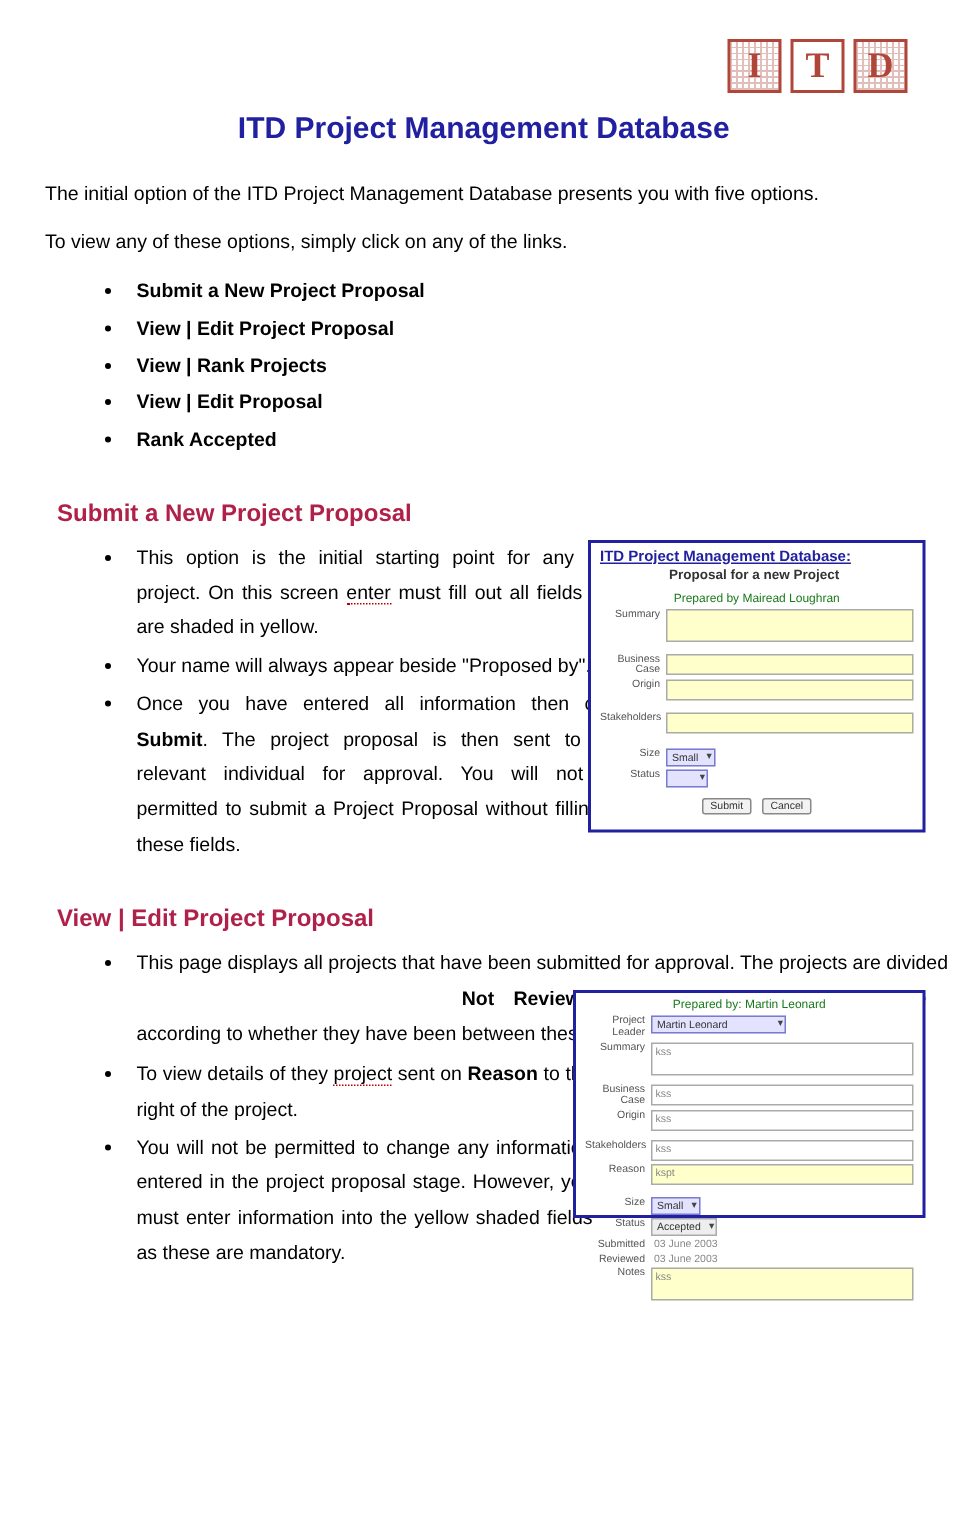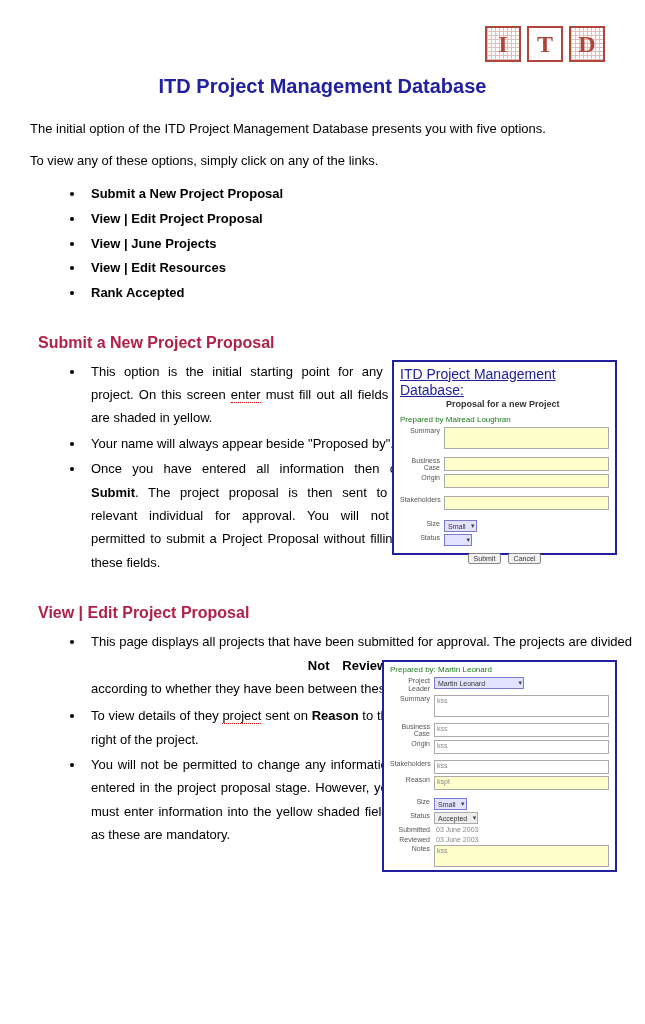--- a/index.html
+++ b/index.html
@@ -95,32 +95,34 @@
     background: #fff;
     font-size: 8px;
     color: #333;
   }
   .form-shot .fhead {
     padding: 4px 6px 2px 6px;
   }
   .form-shot .fhead .flink {
     color: #2020a0;
     text-decoration: underline;
-    font-size: 14px;
+    font-size: 10px;
+    font-weight: bold;
   }
   .form-shot .fhead .fsub {
     font-weight: bold;
     font-size: 9px;
     margin-top: 1px;
     padding-left: 46px;
   }
   .form-shot .prep {
     color: #1a7a1a;
     font-size: 8px;
     padding: 4px 6px 2px 6px;
+    text-align: center;
   }
   .form-shot .row {
     display: flex;
     align-items: flex-start;
     padding: 1px 6px;
   }
   .form-shot .lbl {
     width: 44px;
     text-align: right;
     padding-right: 4px;
@@ -164,21 +166,21 @@
     display: inline-block;
     border: 1px solid #888;
     background: #f2f2f2;
     font-size: 7px;
     padding: 1px 5px;
     margin: 0 2px;
     border-radius: 2px;
   }
   .form-shot .tiny { font-size: 7px; color:#888; padding-left:2px; }
   #shot1 { top: 0; right: -2px; width: 225px; height: 195px; }
-  #shot2 { top: 30px; right: -2px; width: 235px; height: 212px; }
+  #shot2 { top: 30px; right: -2px; width: 235px; height: 152px; }
 </style>
 </head>
 <body>
 
 <div class="logo-area">
   <div class="logo-box hatched">
       <span>I</span>
     </div>
   <div class="logo-box">
       <span>T</span>
@@ -189,22 +191,22 @@
 </div>
 
 <h1 class="main-title">ITD Project Management Database</h1>
 
 <p class="intro">The initial option of the ITD Project Management Database presents you with five options.</p>
 <p class="intro">To view any of these options, simply click on any of the links.</p>
 
 <ul class="opts">
   <li>Submit a New Project Proposal</li>
   <li>View | Edit Project Proposal</li>
-  <li>View | June Projects</li>
-  <li>View | Edit Resources</li>
+  <li>View | Rank Projects</li>
+  <li>View | Edit Proposal</li>
   <li>Rank Accepted</li>
 </ul>
 
 <h2 class="section-title">Submit a New Project Proposal</h2>
 <div class="section-body">
 
   <div class="form-shot" id="shot1">
     <div class="fhead">
       <div class="flink">ITD Project Management Database:</div>
       <div class="fsub">Proposal for a new Project</div>

